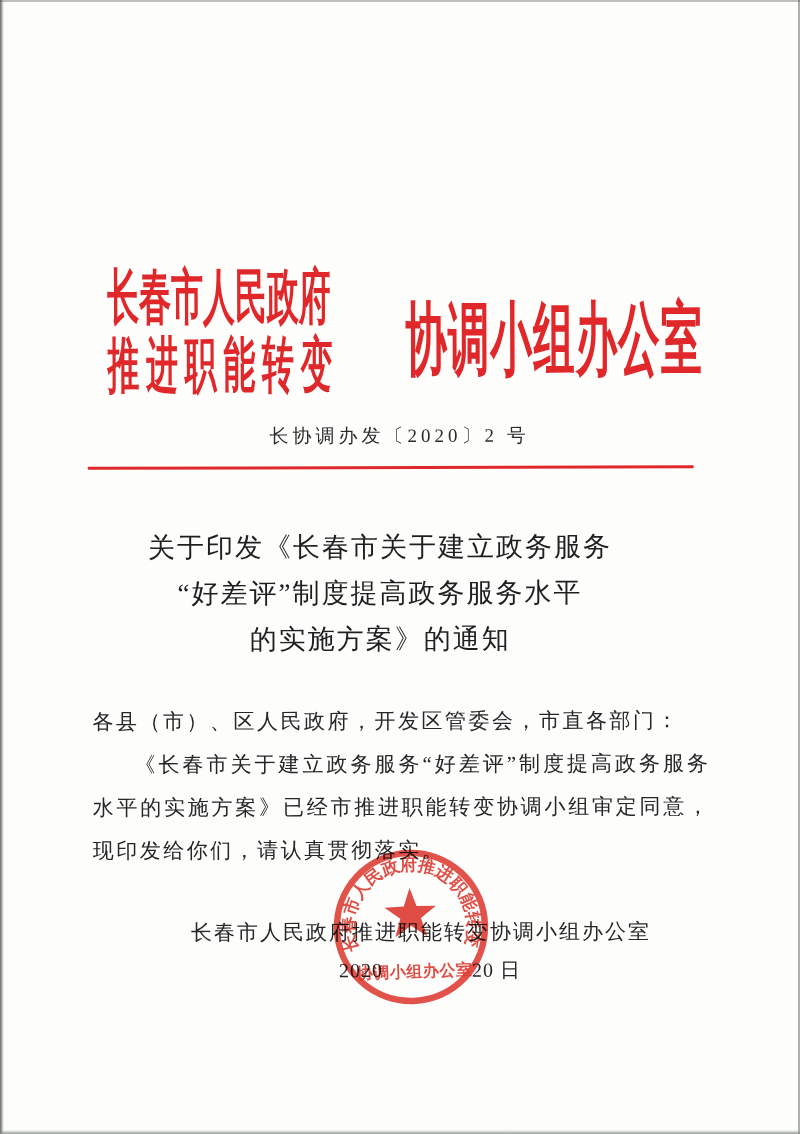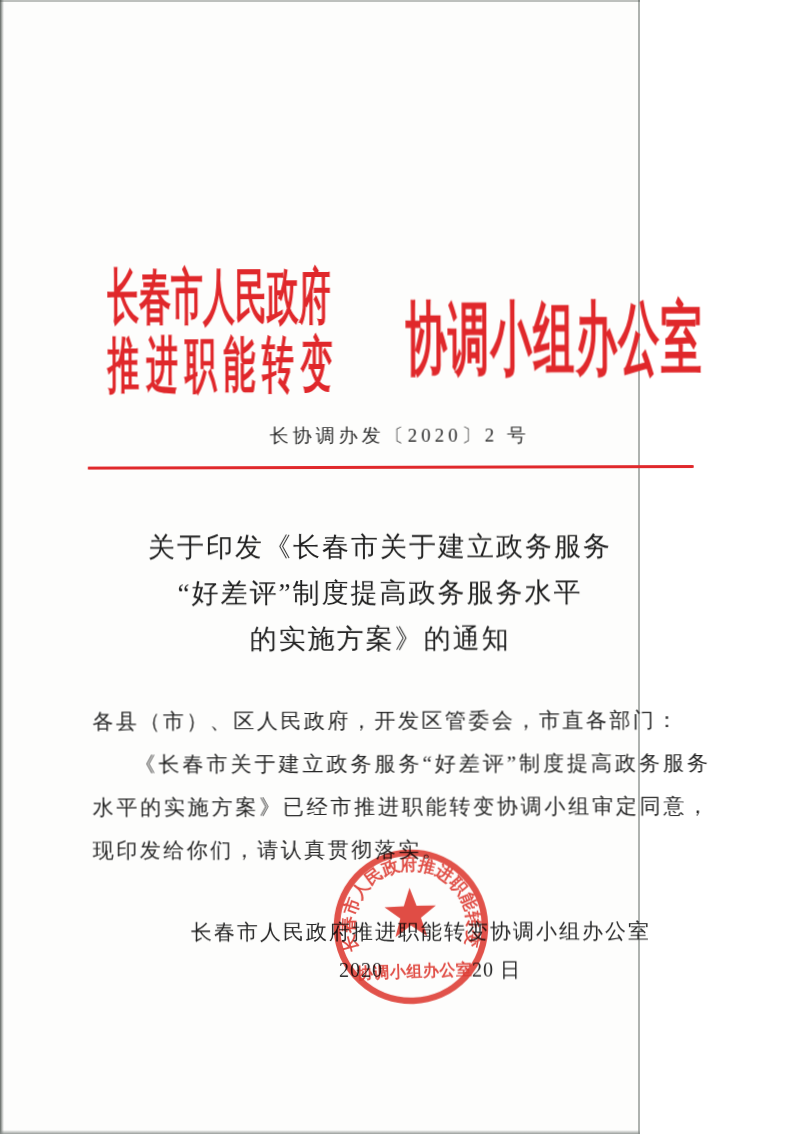--- a/index.html
+++ b/index.html
@@ -4,21 +4,21 @@
 <style>
   :root{
     --red:#e0282b;
     --seal-red:#dd3a31;
     --ink:#262626;
   }
   *{margin:0;padding:0;box-sizing:border-box;}
   html,body{width:800px;height:1134px;background:#fff;}
   body{font-family:"Liberation Serif","DejaVu Serif",serif;overflow:hidden;}
   .page{
-    position:relative;width:640px;height:1134px;background:#fdfdfc;
+    position:relative;width:800px;height:1134px;background:#fdfdfc;
   }
   
   .edge{position:absolute;pointer-events:none;}
   .edge-left{left:0;top:0;width:4px;height:100%;background:linear-gradient(to right,#38403b 0%,rgba(56,64,59,.35) 60%,transparent 100%);opacity:.8;}
   .edge-top{left:0;top:0;width:100%;height:2px;background:#454d48;opacity:.35;}
   .edge-right{right:0;top:0;width:2px;height:100%;background:#38403b;opacity:.4;}
   .edge-bottom{left:0;bottom:0;width:100%;height:4px;background:linear-gradient(to top,#878c89 0%,rgba(135,140,137,.3) 70%,transparent 100%);opacity:.85;}
   .content{position:absolute;inset:0;transform:rotate(-0.15deg);}
 
   

